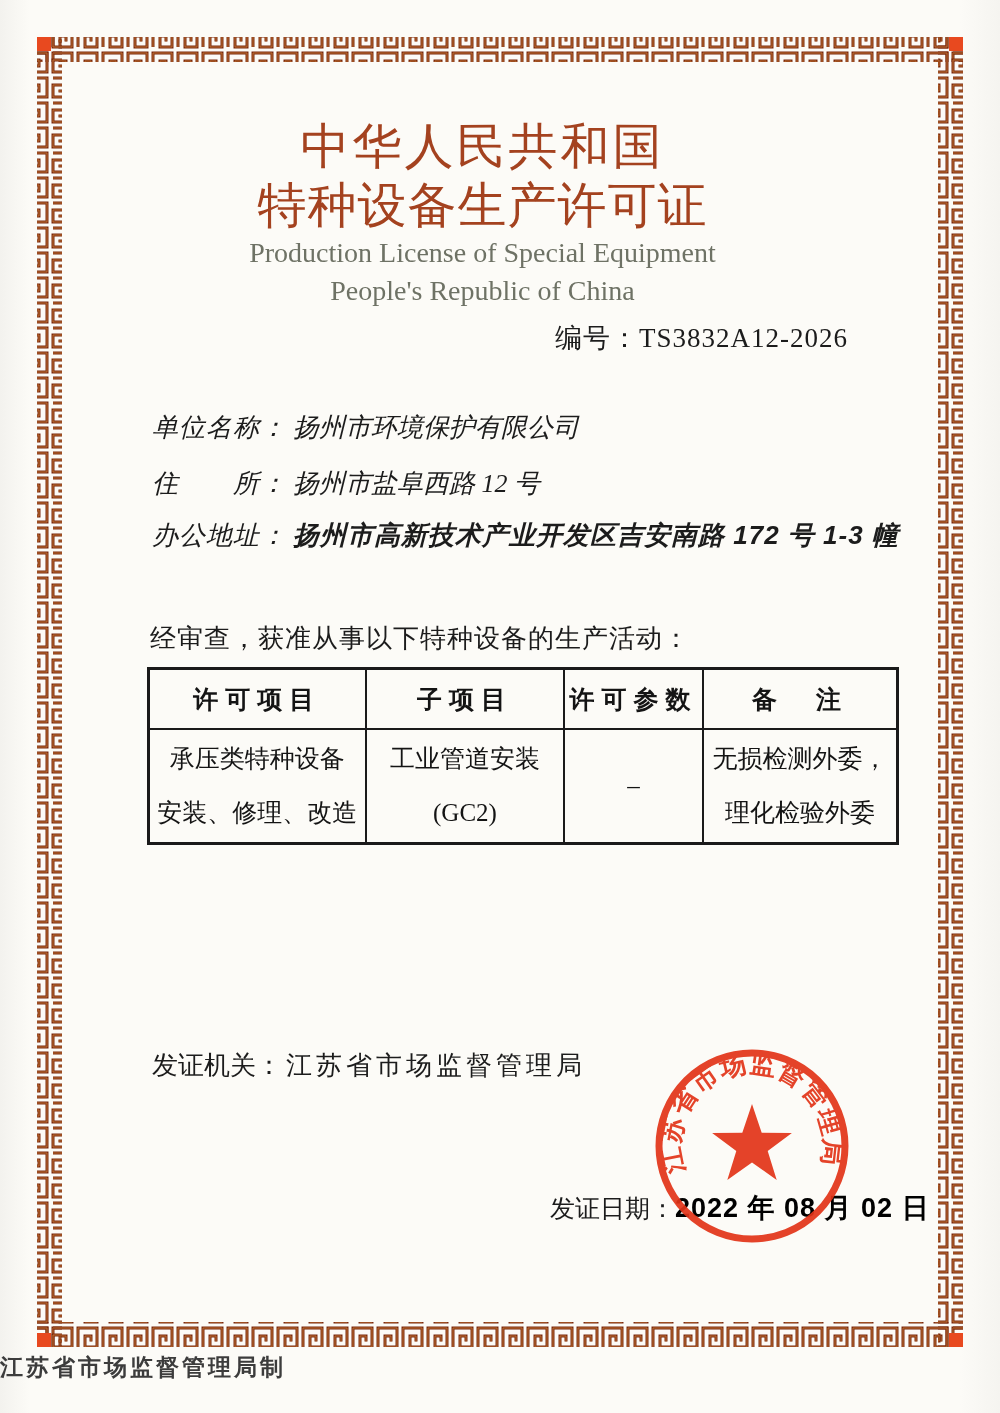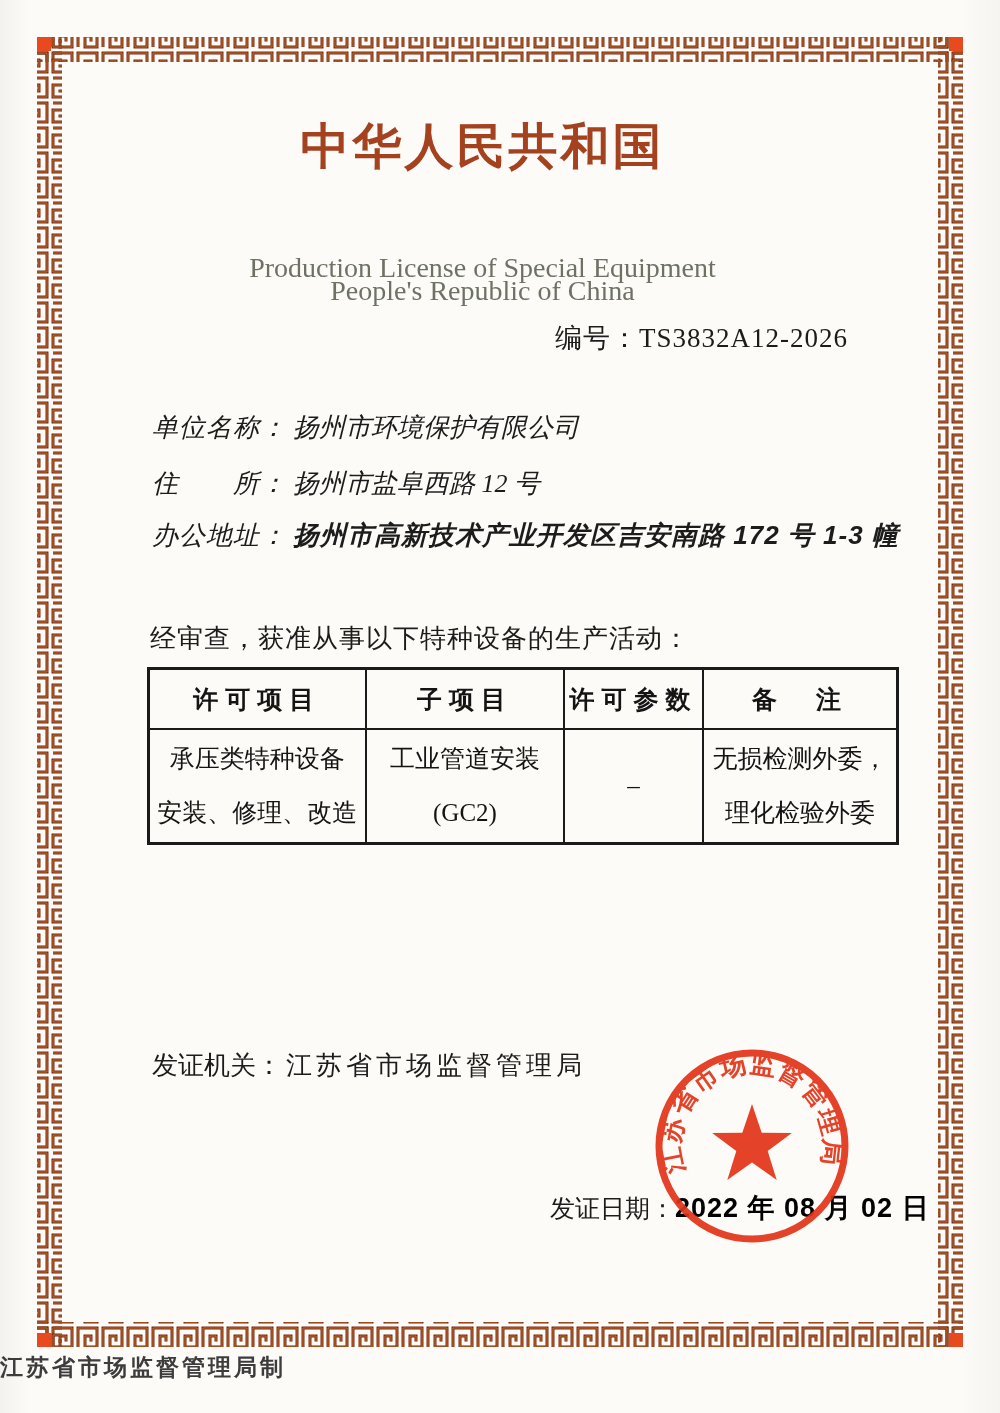--- a/index.html
+++ b/index.html
@@ -8,29 +8,29 @@
     width:1000px;height:1413px;
     margin:0 auto;
     background:linear-gradient(90deg,#f3f2ee 0%,#fcfbf7 3%,#fcfbf7 96%,#f5f4f0 100%);
     overflow:hidden;
     font-family:"Liberation Serif","DejaVu Serif",serif;
     color:#1c1c1c;
   }
   .border-svg{position:absolute;left:0;top:0;z-index:0;}
   .title-cn{
     position:absolute;left:0;right:35px;text-align:center;
-    color:#a4421f;font-weight:700;font-size:49px;letter-spacing:3px;line-height:1;
+    color:#a4421f;font-weight:400;font-size:49px;letter-spacing:3px;line-height:1;
   }
   .title-cn.l1{top:122px;}
   .title-cn.l2{top:181px;letter-spacing:1px;}
   .title-en{
     position:absolute;left:0;right:35px;text-align:center;
     color:#6e7265;font-size:28px;line-height:1.15;
   }
-  .title-en.l1{top:252px;}
+  .title-en.l1{top:237px;}
   .title-en.l2{top:275px;}
   .serial{position:absolute;top:320px;right:152px;font-size:27px;letter-spacing:1px;}
   .field{position:absolute;left:152px;font-size:26px;white-space:nowrap;font-style:italic;}
   .field .lab{letter-spacing:1px;}
   .field .val{margin-left:6px;}
   .f-company{top:410px;}
   .f-residence{top:466px;}
   .f-office{top:518px;}
   .f-office .val{
     font-family:"Liberation Sans","DejaVu Sans",sans-serif;
@@ -88,20 +88,21 @@
     <rect x="37" y="1322" width="926" height="25" fill="url(#mh)"></rect>
     <rect x="37" y="37" width="25" height="1310" fill="url(#mv)"></rect>
     <rect x="938" y="37" width="25" height="1310" fill="url(#mv)"></rect>
     <rect x="37" y="37" width="14" height="14" fill="#e8491f"></rect>
     <rect x="949" y="37" width="14" height="14" fill="#e8491f"></rect>
     <rect x="37" y="1333" width="14" height="14" fill="#e8491f"></rect>
     <rect x="949" y="1333" width="14" height="14" fill="#e8491f"></rect>
   </svg>
 
   <div class="title-cn l1">中华人民共和国</div>
+  <div class="title-cn l2">特种设备生产许可证</div>
   <div class="title-en l1">Production License of Special Equipment</div>
   <div class="title-en l2">People's Republic of China</div>
 
   <div class="serial"><span>编号：</span><span>TS3832A12-2026</span></div>
 
   <div class="field f-company"><span class="lab">单位名称：</span><span class="val">扬州市环境保护有限公司</span></div>
 
   <div class="field f-residence"><span class="lab">住　　所：</span><span class="val">扬州市盐阜西路 12 号</span></div>
 
   <div class="field f-office"><span class="lab">办公地址：</span><span class="val">扬州市高新技术产业开发区吉安南路 172 号 1-3 幢</span></div>

